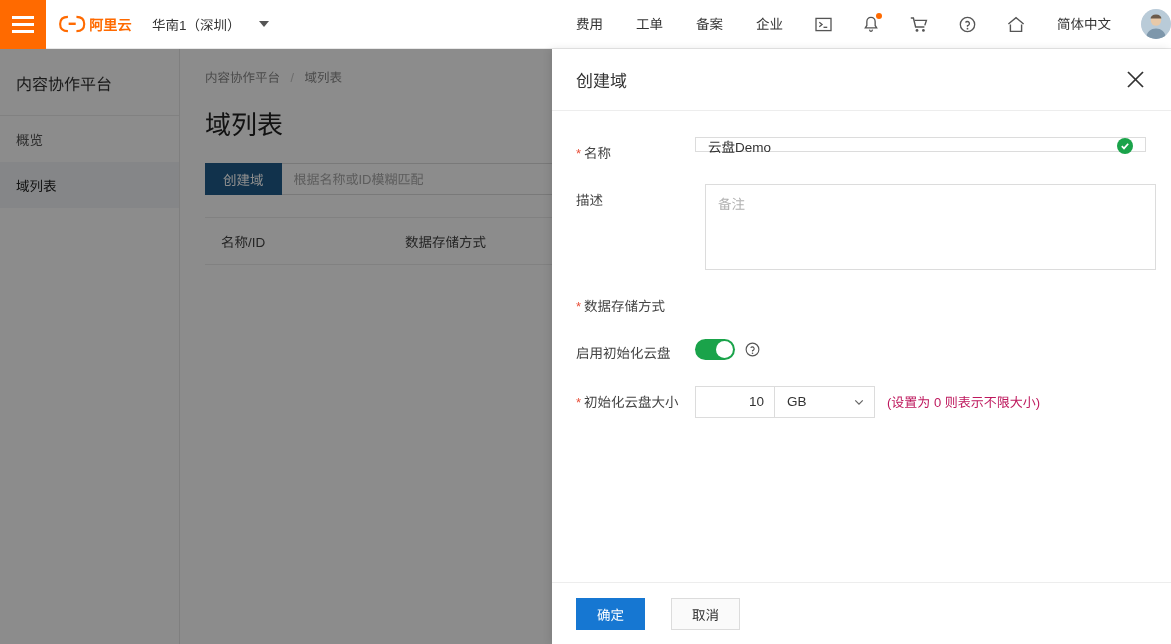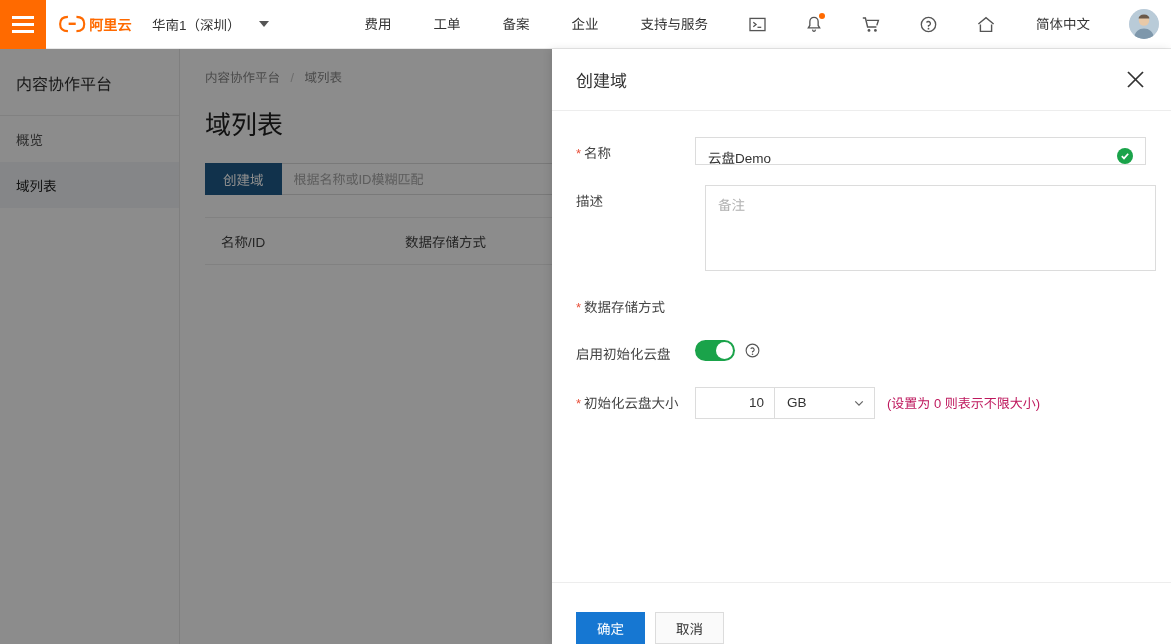--- a/index.html
+++ b/index.html
@@ -43,21 +43,21 @@
   }
   #search-input {
     border: none; outline: none; font-size: 13.5px; color: #333;
     width: 210px; background: transparent;
     font-family: "Liberation Sans", "DejaVu Sans", sans-serif;
   }
   #search-input::placeholder { color: #b5b5b5; }
 
   #nav-right {
     margin-left: auto; display: flex; align-items: center;
-    gap: 16px; padding-right: 12px; height: 100%;
+    gap: 7px; height: 100%;
   }
   .nav-link {
     font-size: 13.5px; color: #333; padding: 0 13px; cursor: pointer;
     white-space: nowrap; line-height: 49px;
   }
   .nav-icon {
     padding: 0 12px; cursor: pointer; position: relative;
     display: flex; align-items: center; height: 49px;
   }
   .badge-dot {
@@ -137,22 +137,22 @@
 
   .frow { display: flex; margin-bottom: 20px; }
   .flabel {
     width: 119px; flex: 0 0 119px; font-size: 13.5px; color: #444;
     padding-top: 8px; position: relative; line-height: 1.4;
   }
   .req { color: #e8503a; margin-right: 3px; font-size: 13px; }
   .fctl { flex: 1; min-width: 0; }
 
   .tin {
-    width: 451px; height: 28px; border: 1px solid #dcdcdc; background: #fff;
-    display: flex; align-items: flex-end; padding: 0 12px; position: relative;
+    width: 451px; height: 15px; border: 1px solid #dcdcdc; background: #fff;
+    display: flex; align-items: flex-start; padding: 0 12px; position: relative;
   }
   .tin input {
     border: none; outline: none; flex: 1; font-size: 13.5px; color: #333;
     background: transparent; font-family: inherit;
   }
   .tin input::placeholder { color: #b0b0b0; }
   .ok-badge {
     width: 16px; height: 16px; border-radius: 50%; background: #1aa34a;
     display: flex; align-items: center; justify-content: center; flex: 0 0 16px;
   }
@@ -194,21 +194,21 @@
     display: flex; align-items: center; justify-content: center; padding-left: 43px;
   }
   .numin input {
     width: 100%; border: none; outline: none; text-align: center;
     font-size: 13.5px; color: #333; background: transparent; font-family: inherit;
   }
   .hint { font-size: 13px; color: #be185d; margin-left: 12px; white-space: nowrap; }
 
   #drawer-foot {
     height: 62px; flex: 0 0 62px; border-top: 1px solid #ededed;
-    display: flex; align-items: flex-end; padding: 0 24px; gap: 10px;
+    display: flex; align-items: center; padding: 0 24px; gap: 26px;
   }
   .btn {
     height: 32px; padding: 0 20px; font-size: 13.5px; cursor: pointer;
     font-family: inherit; border: 1px solid transparent;
   }
   .btn-primary { background: #1677d2; color: #fff; }
   .btn-default { background: #fafafa; color: #333; border-color: #dcdcdc; }
 </style>
 </head>
 <body>
@@ -238,21 +238,20 @@
     <span>华南1（深圳）</span>
     <span class="caret-dn"></span>
   </div>
 
 
   <div id="nav-right">
     <div class="nav-link">费用</div>
     <div class="nav-link">工单</div>
     <div class="nav-link">备案</div>
     <div class="nav-link">企业</div>
-    <div class="nav-link">支持与服务</div>
 
     <div class="nav-icon">
       <svg width="17" height="15" viewBox="0 0 18 16">
         <rect x="1" y="1.5" width="16" height="13" fill="none" stroke="#555" stroke-width="1.4"></rect>
         <polyline points="4.5,5.5 7.5,8 4.5,10.5" fill="none" stroke="#555" stroke-width="1.4"></polyline>
         <line x1="9" y1="11" x2="13" y2="11" stroke="#555" stroke-width="1.4"></line>
       </svg>
     </div>
 
     <div class="nav-icon">

